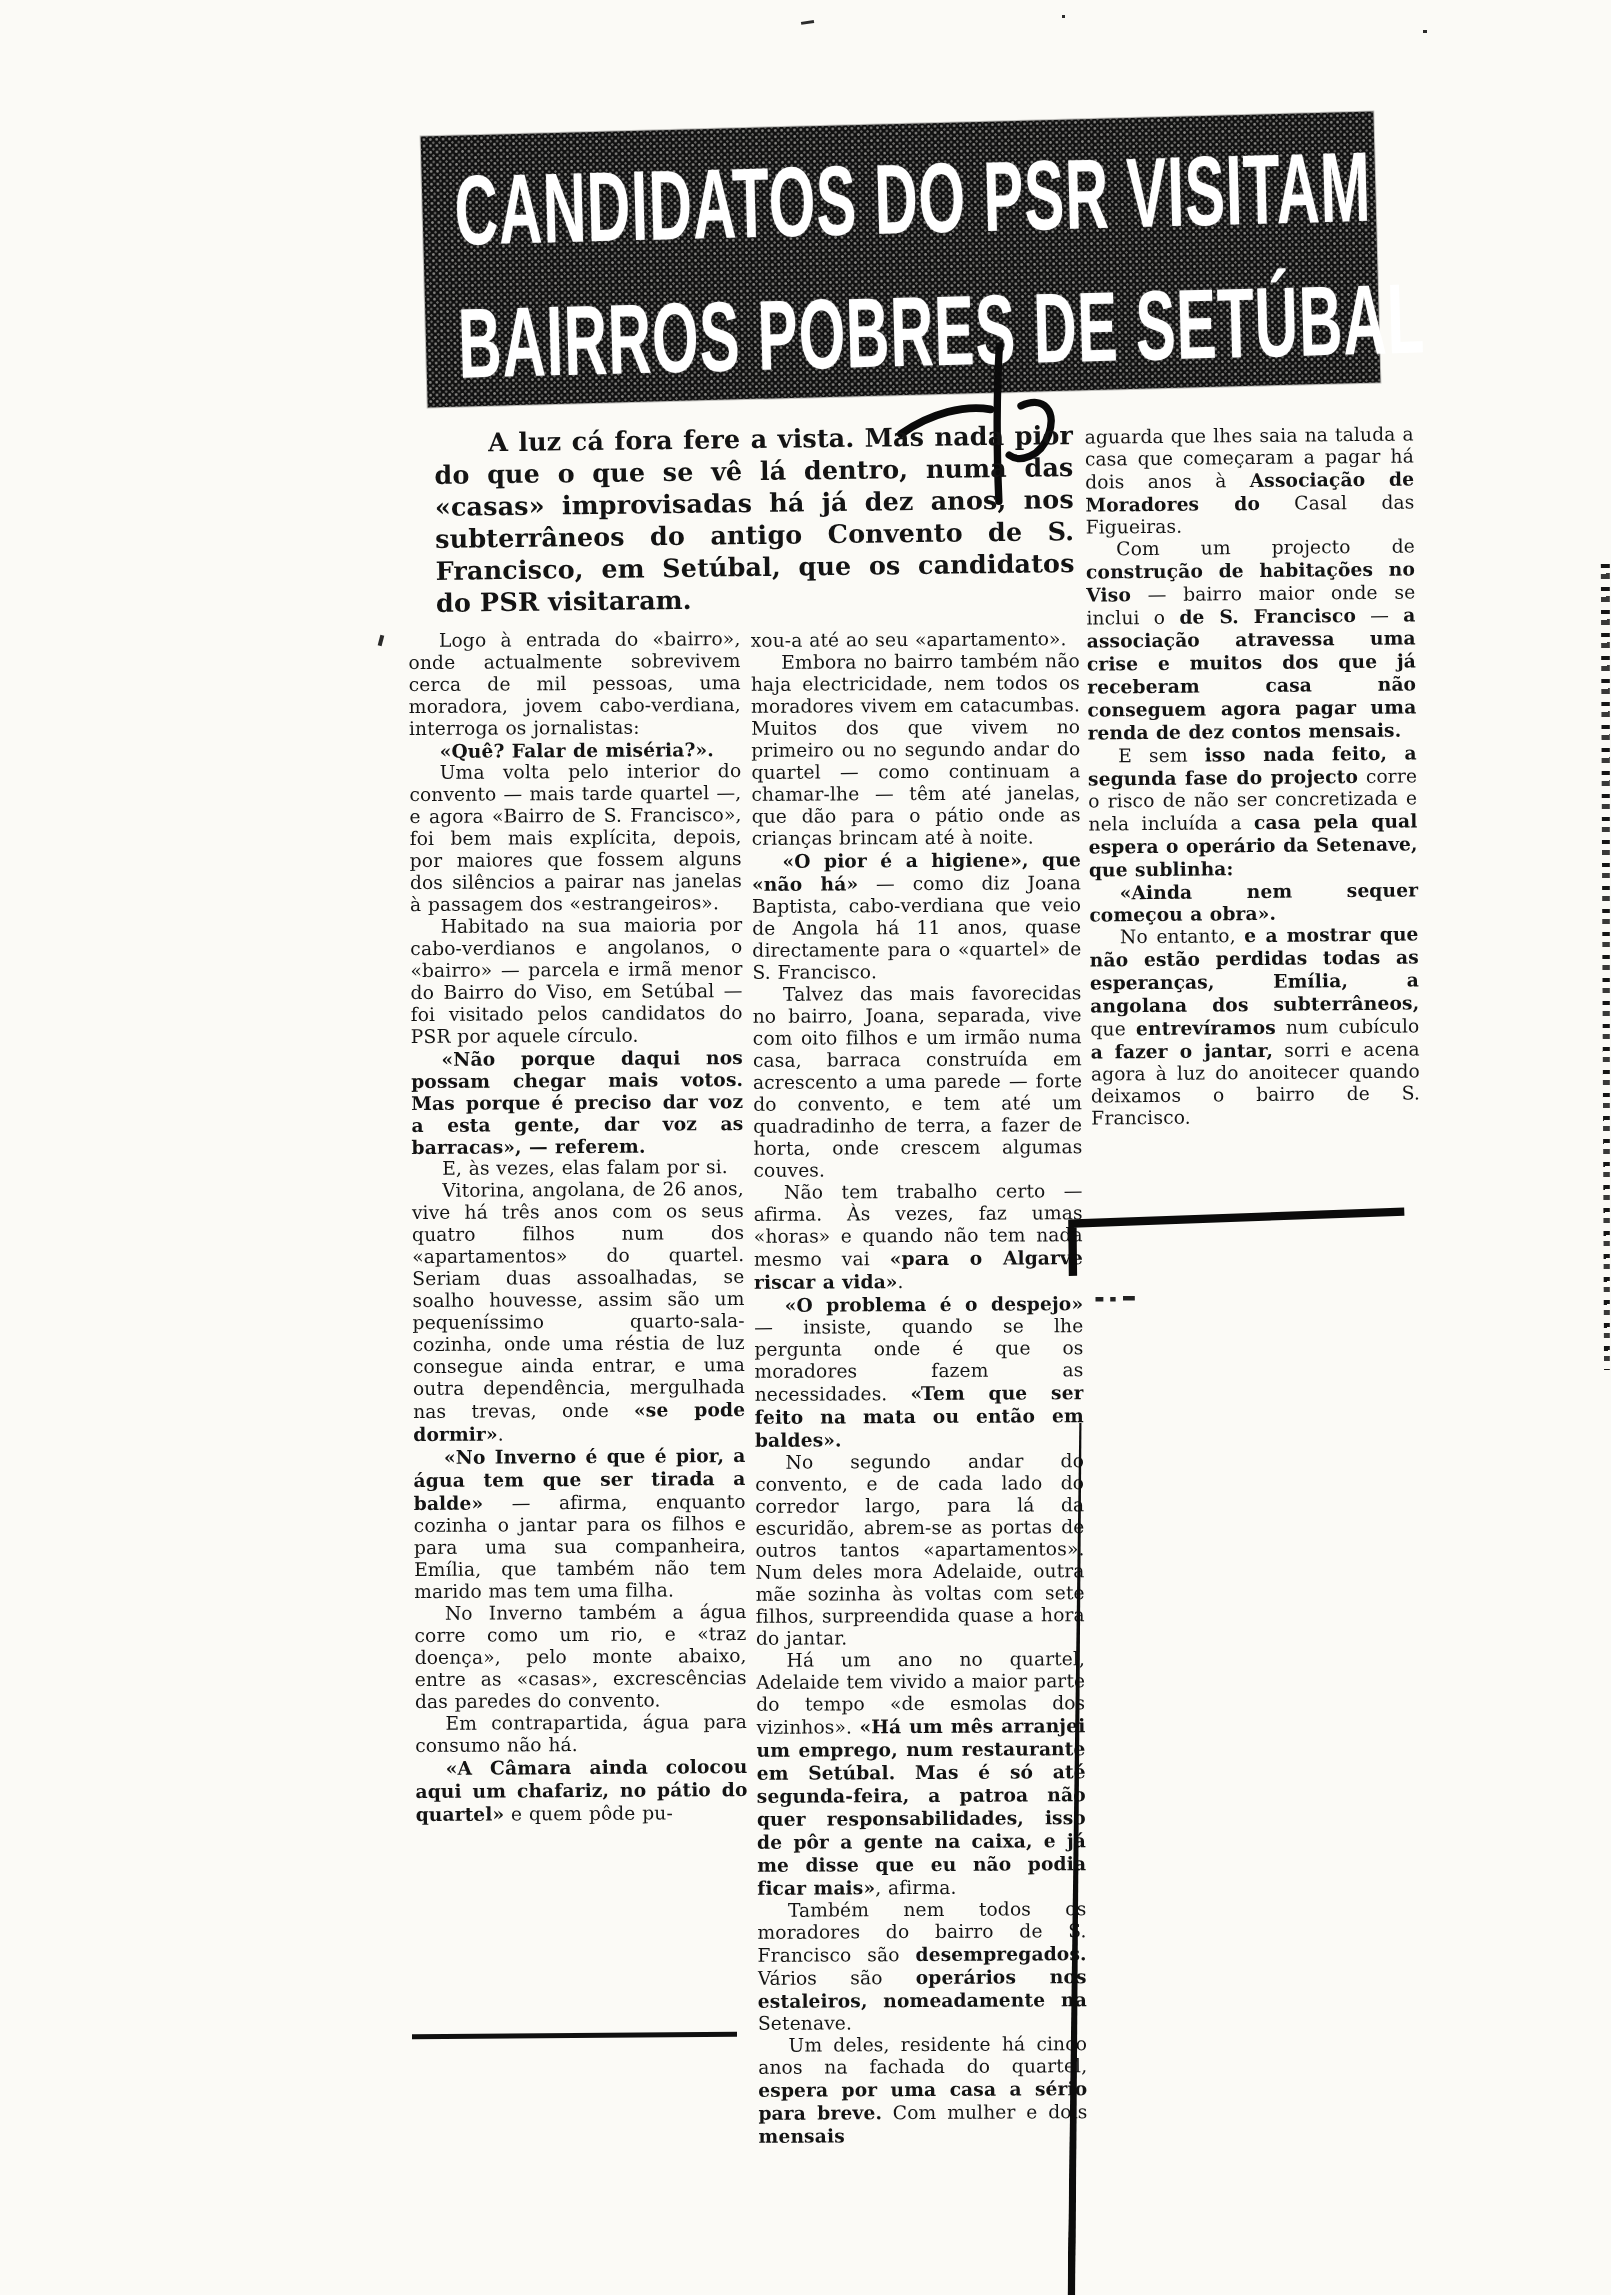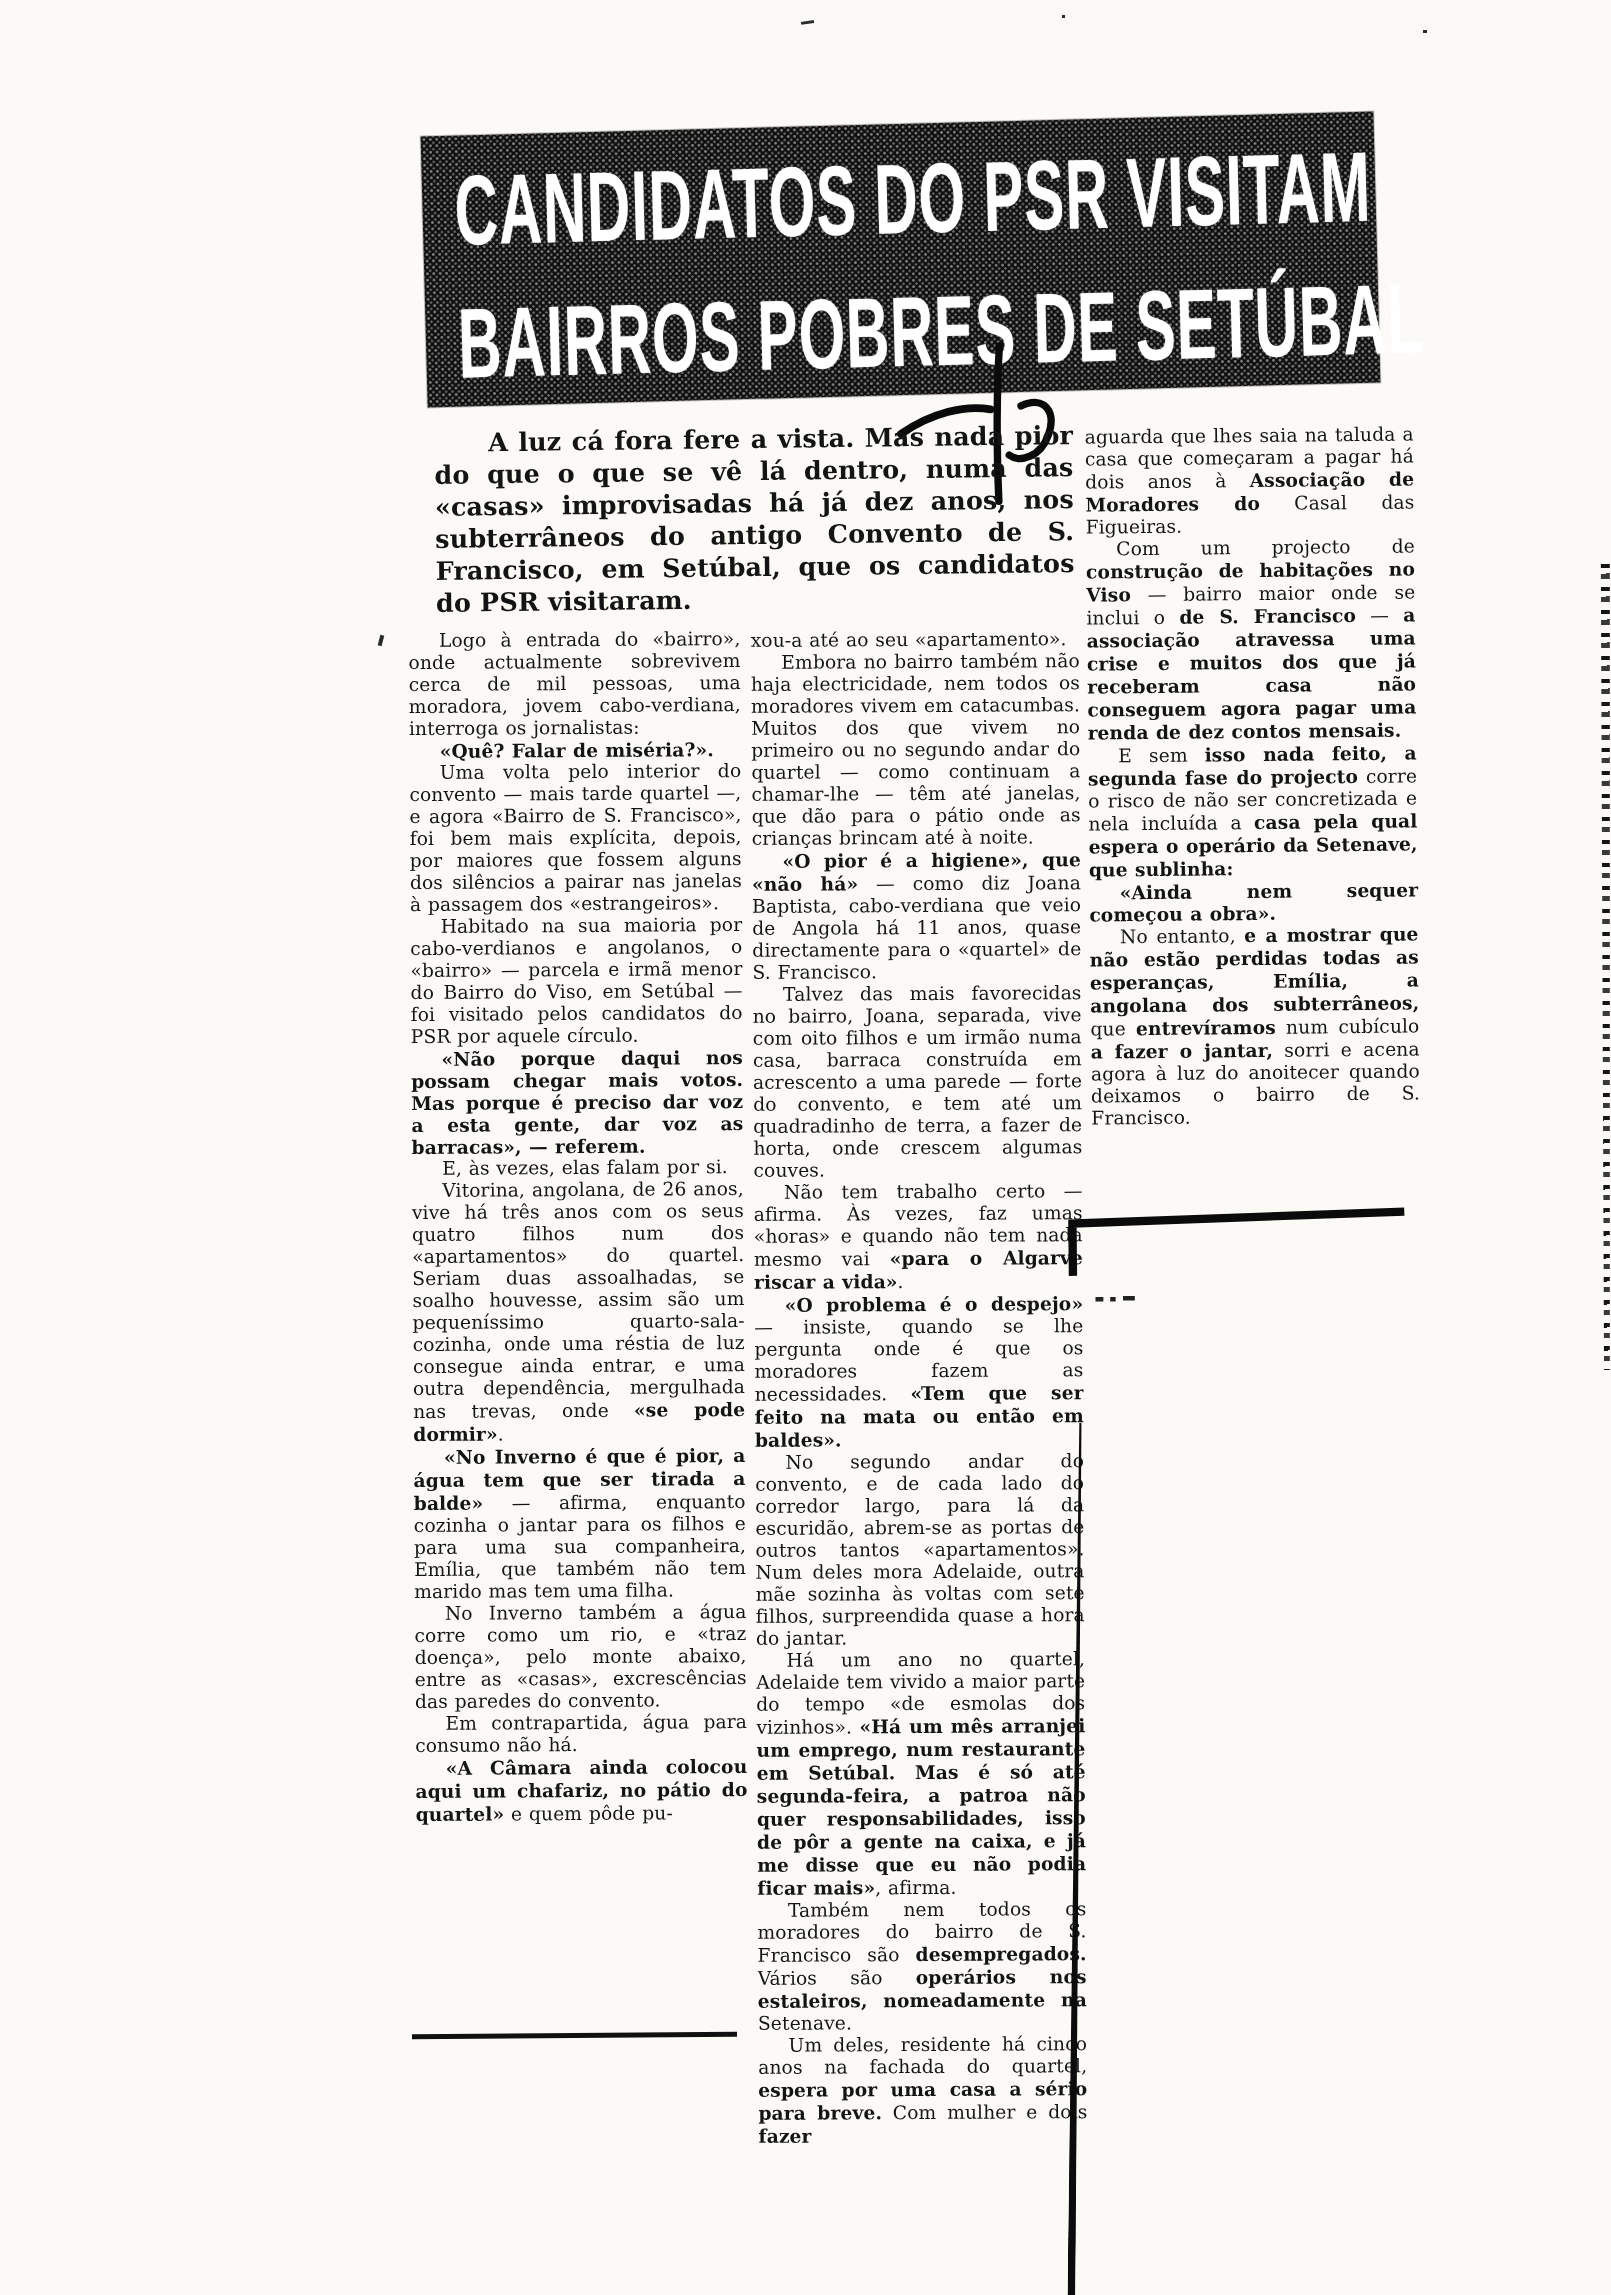--- a/index.html
+++ b/index.html
@@ -117,21 +117,21 @@
   <div class="col col-mid">
       <p class="para noindent">xou-a até ao seu «apartamento».</p>
       <p class="para">Embora no bairro também não haja electricidade, nem todos os moradores vivem em catacumbas. Muitos dos que vivem no primeiro ou no segundo andar do quartel — como continuam a chamar-lhe — têm até janelas, que dão para o pátio onde as crianças brincam até à noite.</p>
       <p class="para"><b>«O pior é a higiene», que «não há»</b> — como diz Joana Baptista, cabo-verdiana que veio de Angola há 11 anos, quase directamente para o «quartel» de S. Francisco.</p>
       <p class="para">Talvez das mais favorecidas no bairro, Joana, separada, vive com oito filhos e um irmão numa casa, barraca construída em acrescento a uma parede — forte do convento, e tem até um quadradinho de terra, a fazer de horta, onde crescem algumas couves.</p>
       <p class="para">Não tem trabalho certo — afirma. Às vezes, faz umas «horas» e quando não tem nada mesmo vai <b>«para o Algarve riscar a vida»</b>.</p>
       <p class="para"><b>«O problema é o despejo»</b> — insiste, quando se lhe pergunta onde é que os moradores fazem as necessidades. <b>«Tem que ser feito na mata ou então em baldes».</b></p>
       <p class="para">No segundo andar do convento, e de cada lado do corredor largo, para lá da escuridão, abrem-se as portas de outros tantos «apartamentos». Num deles mora Adelaide, outra mãe sozinha às voltas com sete filhos, surpreendida quase a hora do jantar.</p>
       <p class="para">Há um ano no quartel, Adelaide tem vivido a maior parte do tempo «de esmolas dos vizinhos». <b>«Há um mês arranjei um emprego, num restaurante em Setúbal. Mas é só até segunda-feira, a patroa não quer responsabilidades, isso de pôr a gente na caixa, e já me disse que eu não podia ficar mais»</b>, afirma.</p>
       <p class="para">Também nem todos os moradores do bairro de S. Francisco são <b>desempregados.</b> Vários são <b>operários nos estaleiros, nomeadamente na</b> Setenave.</p>
-      <p class="para">Um deles, residente há cinco anos na fachada do quartel, <b>espera por uma casa a sério para breve.</b> Com mulher e dois <b>fazer</b></p>
+      <p class="para">Um deles, residente há cinco anos na fachada do quartel, <b>espera por uma casa a sério para breve.</b> Com mulher e dois <b>mensais</b></p>
     </div>
   <div class="col col-right">
       <p class="para noindent">aguarda que lhes saia na taluda a casa que começaram a pagar há dois anos à <b>Associação de Moradores do</b> Casal das Figueiras.</p>
       <p class="para">Com um projecto de <b>construção de habitações no Viso</b> — bairro maior onde se inclui o <b>de S. Francisco</b> — <b>a associação atravessa uma crise e muitos dos que já receberam casa não conseguem agora pagar uma renda de dez contos mensais.</b></p>
       <p class="para">E sem <b>isso nada feito, a segunda fase do projecto</b> corre o risco de não ser concretizada e nela incluída a <b>casa pela qual espera o operário da Setenave, que sublinha:</b></p>
       <p class="para bold">«Ainda nem sequer começou a obra».</p>
       <p class="para">No entanto, <b>e a mostrar que não estão perdidas todas as esperanças, Emília, a angolana dos subterrâneos,</b> que <b>entrevíramos</b> num cubículo <b>a fazer o jantar,</b> sorri e acena agora à luz do anoitecer quando deixamos o bairro de S. Francisco.</p>
     </div>
 
   <div class="rule-left"></div>

